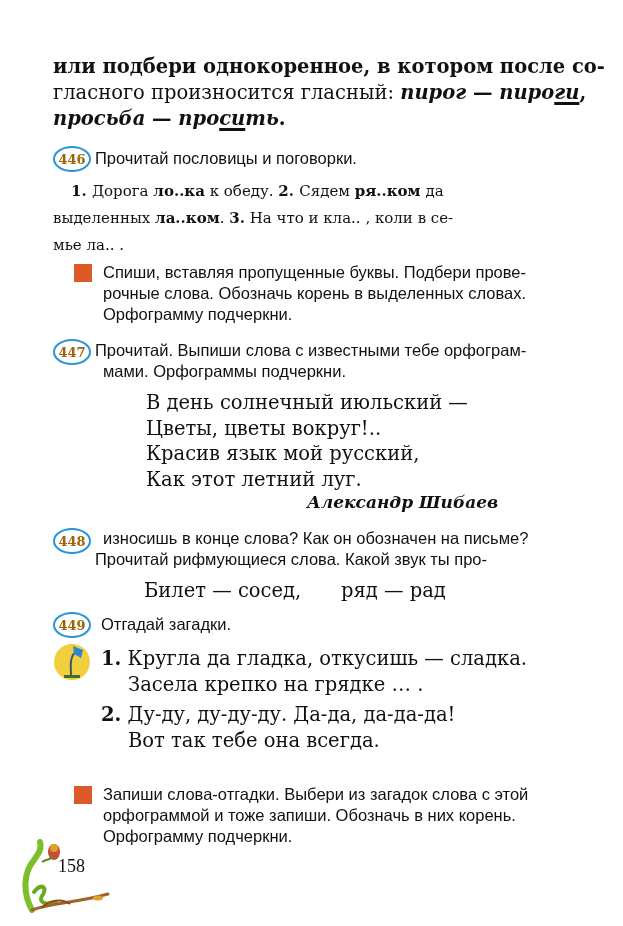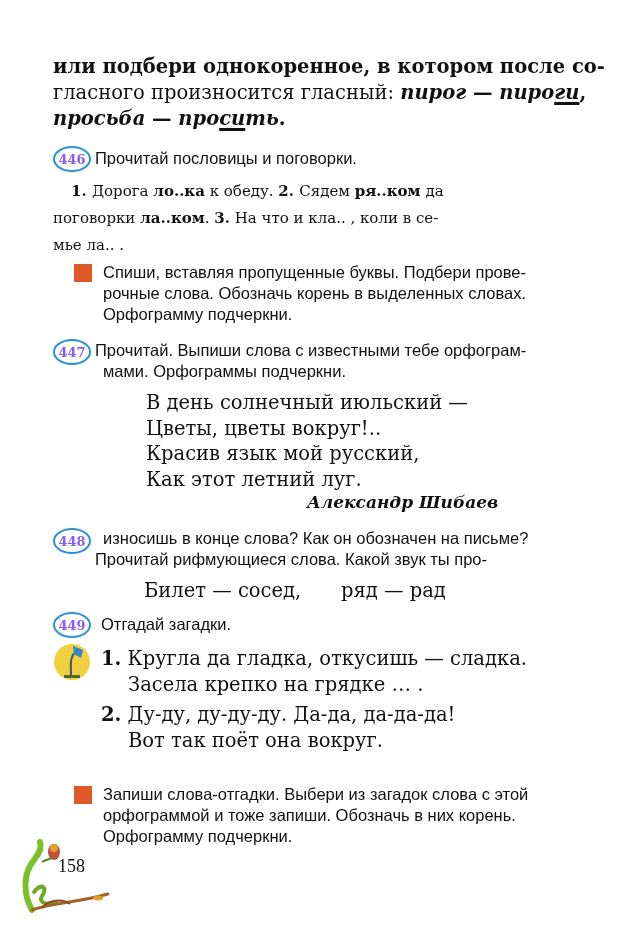--- a/index.html
+++ b/index.html
@@ -3,21 +3,21 @@
 <meta charset="utf-8">
 <style>
   html, body { margin:0; padding:0; background:#ffffff; }
   body { width:623px; height:926px; position:relative; overflow:hidden; color:#111; }
   .serif { font-family: "DejaVu Serif", "Liberation Serif", serif; }
   .sans { font-family: "Liberation Sans", "DejaVu Sans", sans-serif; }
   .abs { position:absolute; }
   .line { white-space:nowrap; }
   .intro { left:53px; width:520px; font-size:19.5px; line-height:26px; }
   .badge { position:absolute; width:38px; height:26px; border:2.5px solid #2a93d5; border-radius:50%; box-sizing:border-box;
-           color:#8b5cf6; font-family:"DejaVu Serif", serif; font-weight:bold; font-size:13px; display:flex; align-items:center; justify-content:center; }
+           color:#a16207; font-family:"DejaVu Serif", serif; font-weight:bold; font-size:13px; display:flex; align-items:center; justify-content:center; }
   .task-text { font-family:"Liberation Sans", sans-serif; font-size:16.5px; line-height:20px; }
   .sq { position:absolute; width:18px; height:18px; background:#dd5a28; }
   .u { text-decoration: underline; text-decoration-thickness:2.5px; text-underline-offset:3px; }
   b { font-weight:bold; }
   i { font-style:italic; }
   .jline { display:flex; justify-content:space-between;font-weight:bold; }
 </style>
 </head>
 <body>
 
@@ -36,21 +36,21 @@
 <div class="badge" style="left:53px; top:146px;">
     <span>446</span>
   </div>
 <div class="abs task-text line" style="left:95px; top:148px;">Прочитай пословицы и поговорки.</div>
 
 <div class="abs serif" style="left:53px; top:178px; width:520px; font-size:15px; line-height:27px;">
   <div class="line" style="padding-left:18px;">
     <b>1. </b><span>Дорога </span><b>ло..ка</b><span> к обеду. </span><b>2. </b><span>Сядем </span><b>ря..ком</b><span> да</span>
   </div>
   <div class="line">
-    <span>поговорки </span><b>ла..ком</b><span>. </span><b>3.</b><span> На что и кла.. , коли в се-</span>
+    <span>выделенных </span><b>ла..ком</b><span>. </span><b>3.</b><span> На что и кла.. , коли в се-</span>
   </div>
   <div class="line">мье ла.. .</div>
 </div>
 
 <div class="sq" style="left:74px; top:264px;"></div>
 <div class="abs task-text" style="left:103px; top:262px; line-height:21px;">
   <div class="line">Спиши, вставляя пропущенные буквы. Подбери прове-</div>
   <div class="line">рочные слова. Обозначь корень в выделенных словах.</div>
   <div class="line">Орфограмму подчеркни.</div>
 </div>
@@ -94,21 +94,21 @@
     <path d="M21 4 L31 8 L29 16 L22 12 Z" fill="#2f88cf"></path>
   </svg>
 </div>
 
 <div class="abs serif" style="left:101px; top:646px; font-size:19.5px; line-height:26px;">
   <div class="line"><b>1.</b> <span>Кругла да гладка, откусишь — сладка.</span></div>
   <div class="line" style="padding-left:27px;">Засела крепко на грядке … .</div>
 </div>
 <div class="abs serif" style="left:101px; top:702px; font-size:19.5px; line-height:26px;">
   <div class="line"><b>2.</b> <span>Ду-ду, ду-ду-ду. Да-да, да-да-да!</span></div>
-  <div class="line" style="padding-left:27px;">Вот так поёт она вокруг.</div>
+  <div class="line" style="padding-left:27px;">Вот так тебе она всегда.</div>
 </div>
 
 <div class="sq" style="left:74px; top:786px;"></div>
 <div class="abs task-text" style="left:103px; top:784px; line-height:21px;">
   <div class="line">Запиши слова-отгадки. Выбери из загадок слова с этой</div>
   <div class="line">орфограммой и тоже запиши. Обозначь в них корень.</div>
   <div class="line">Орфограмму подчеркни.</div>
 </div>
 
 <div class="abs" style="left:12px; top:832px; width:100px; height:82px;">

